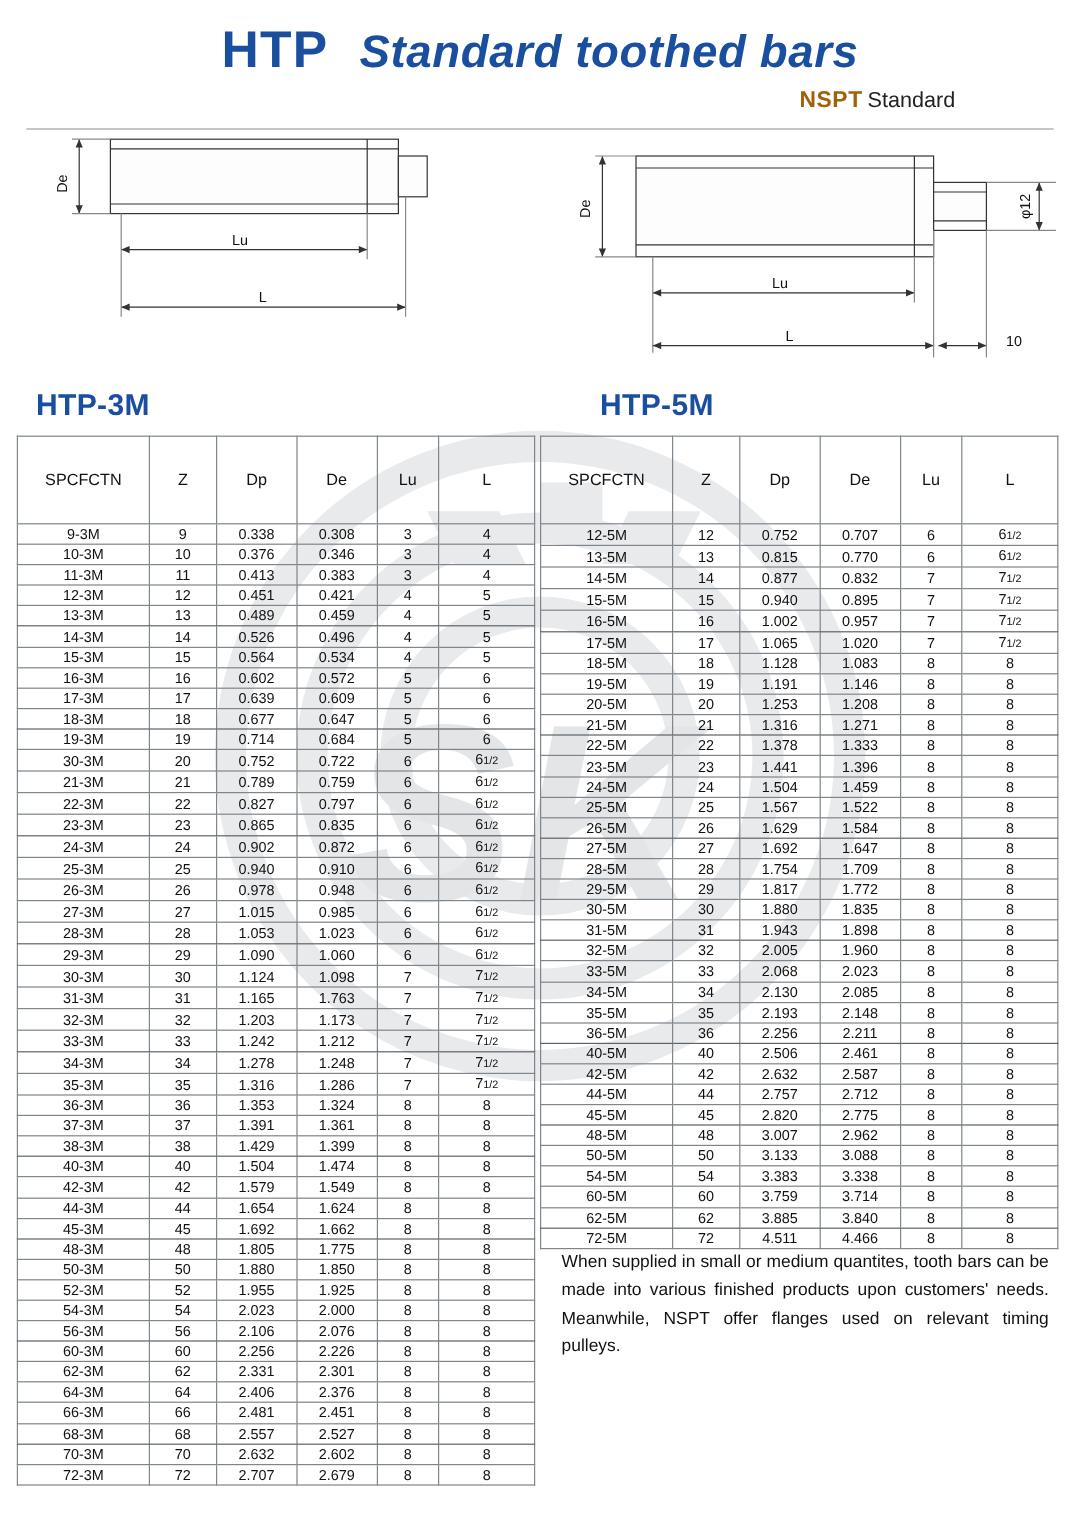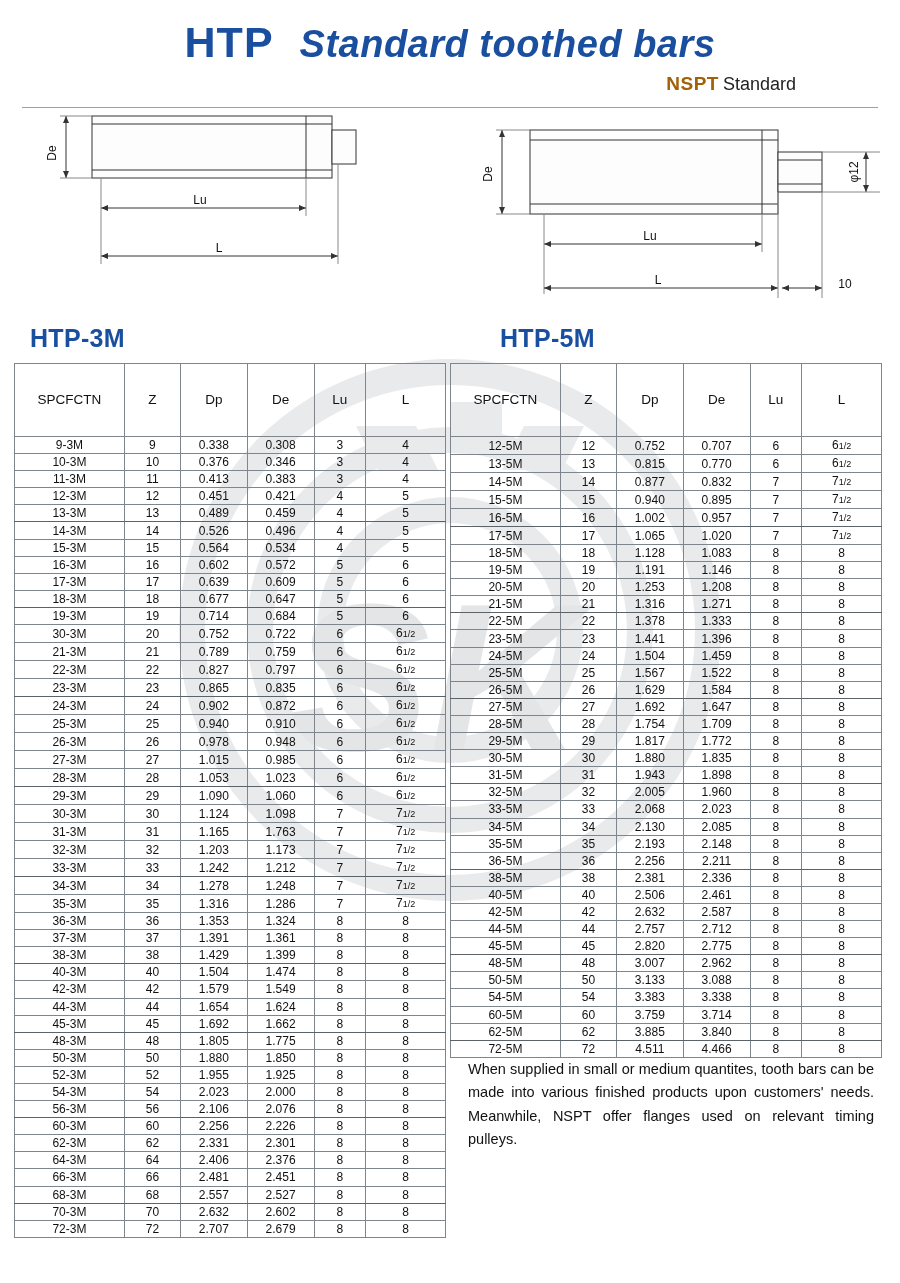--- a/index.html
+++ b/index.html
@@ -876,28 +876,20 @@
           </tr>
           <tr class="grp">
             <td>36-5M</td>
             <td>36</td>
             <td>2.256</td>
             <td>2.211</td>
             <td>8</td>
             <td>8</td>
           </tr>
           <tr>
-            <td>38-5M</td>
-            <td>38</td>
-            <td>2.381</td>
-            <td>2.336</td>
-            <td>8</td>
-            <td>8</td>
-          </tr>
-          <tr>
             <td>40-5M</td>
             <td>40</td>
             <td>2.506</td>
             <td>2.461</td>
             <td>8</td>
             <td>8</td>
           </tr>
           <tr>
             <td>42-5M</td>
             <td>42</td>

